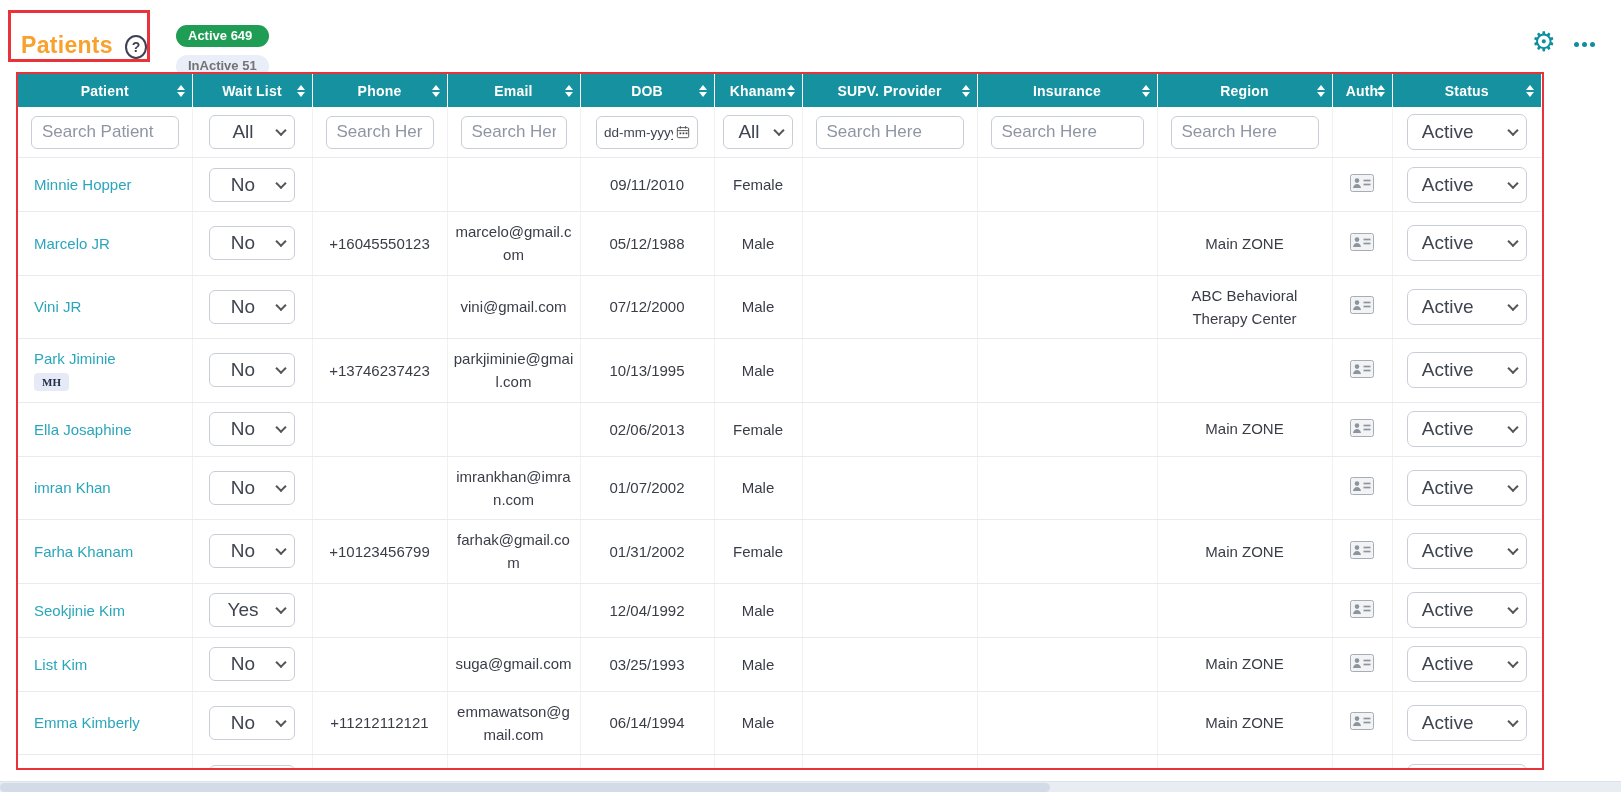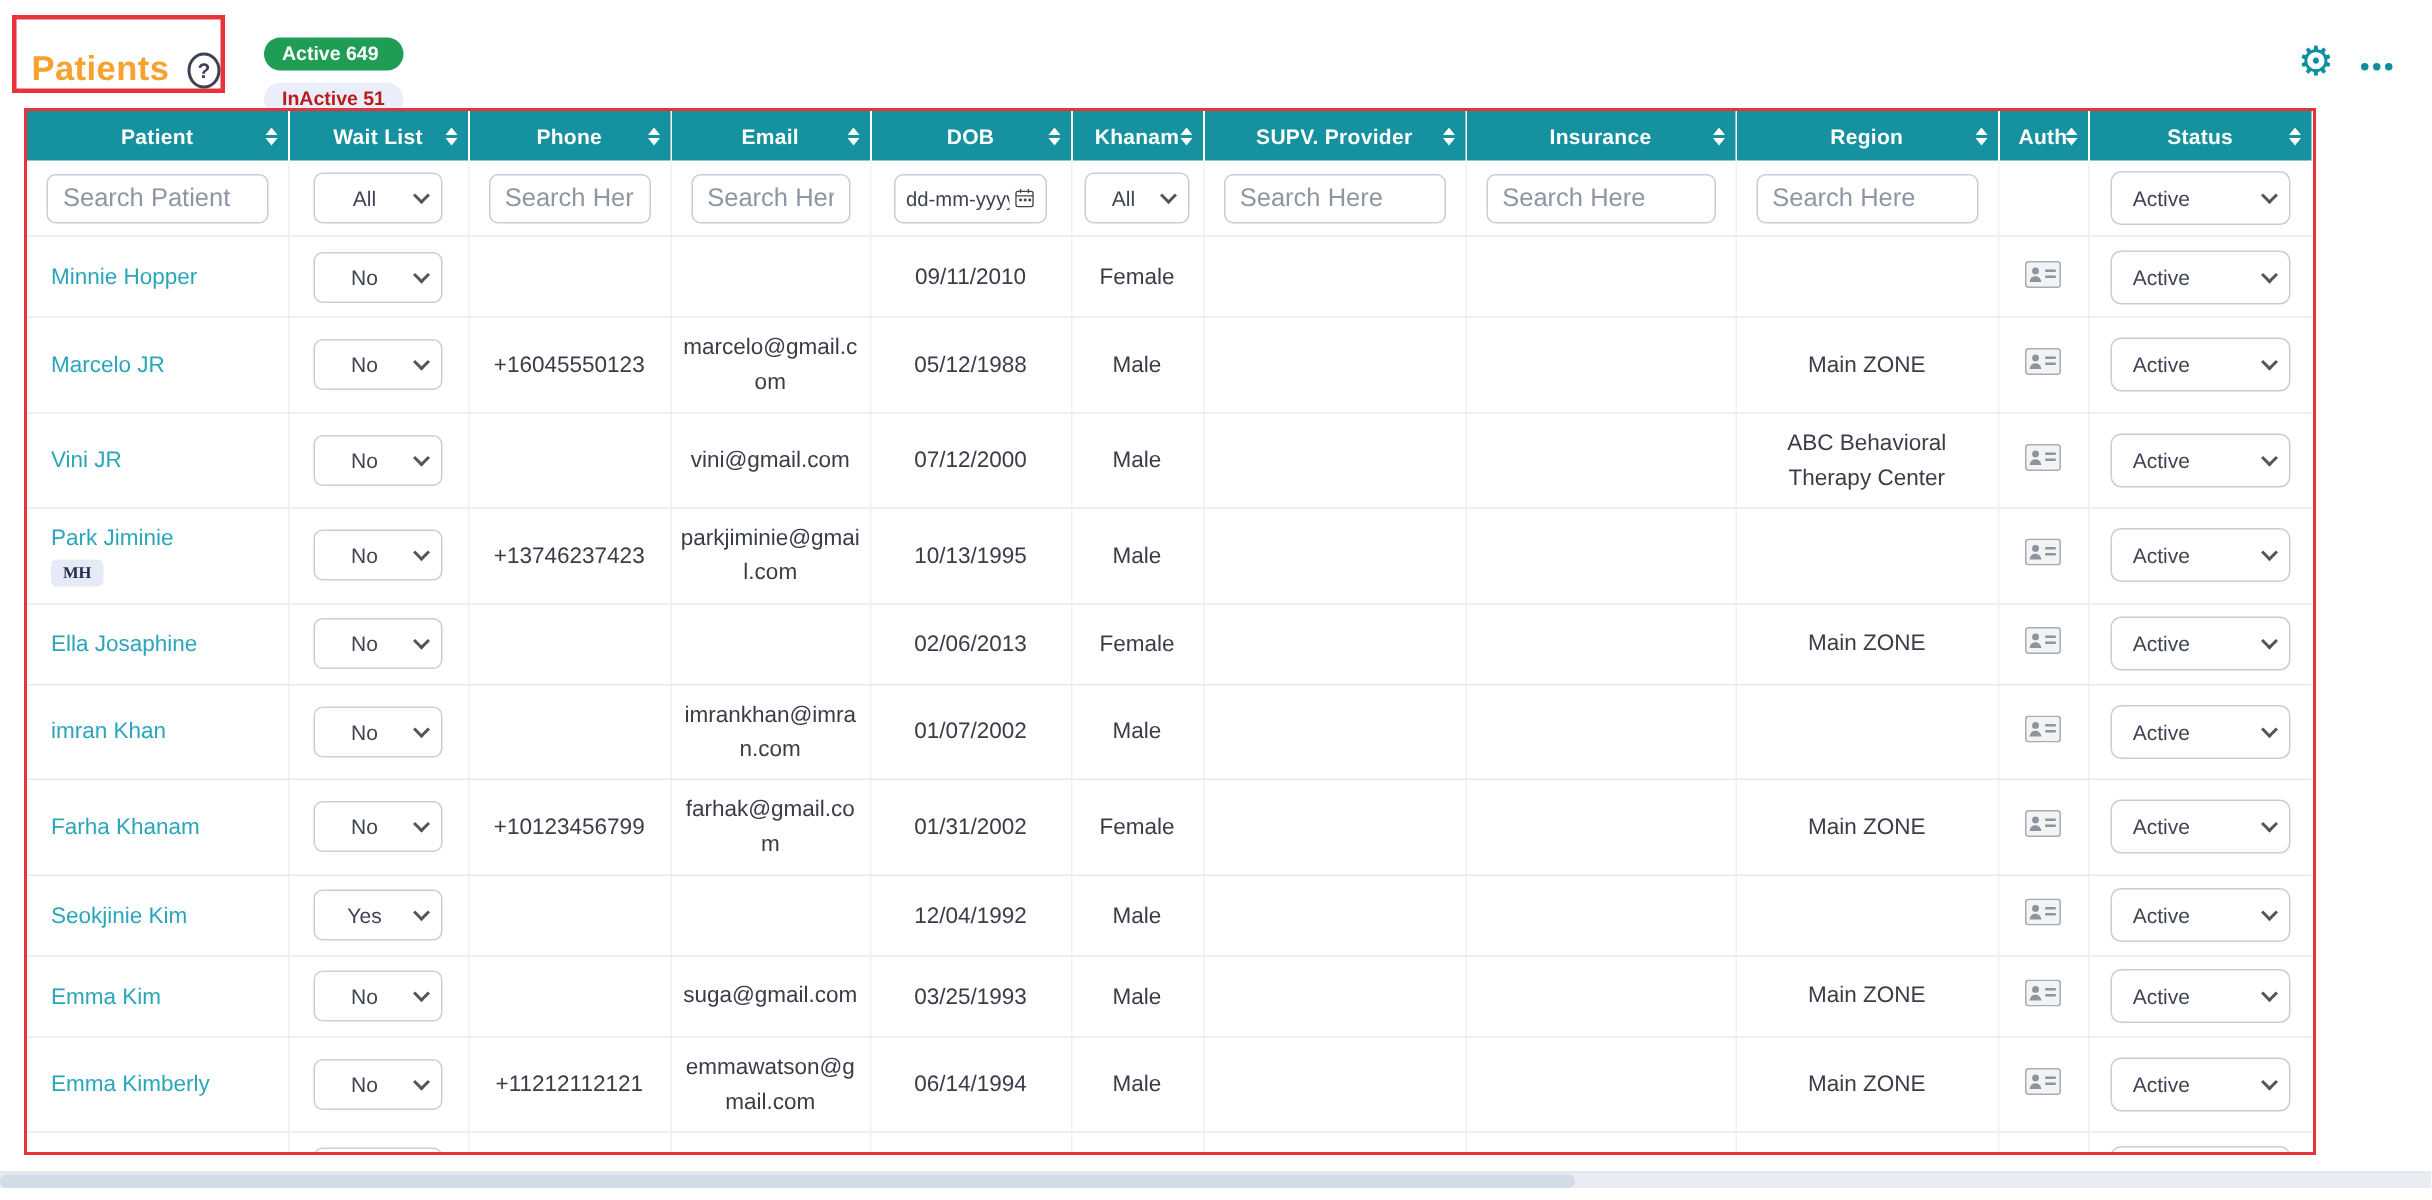--- a/index.html
+++ b/index.html
@@ -20,21 +20,21 @@
   }
   .page-title{ color:#f8a12c; font-size:23px; font-weight:600; letter-spacing:0.3px; }
   .help-icon{
     width:24px; height:24px; border:2px solid #3c4254; border-radius:50%;
     display:flex; align-items:center; justify-content:center;
     color:#3c4254; font-size:14px; font-weight:700; cursor:pointer;
   }
   .badges{ position:absolute; left:176px; top:25px; display:flex; gap:8px;flex-direction:column; }
   .badge{ padding:4px 12px; border-radius:13px; font-size:13px; font-weight:700; line-height:1.1; cursor:pointer; }
   .badge-active{ background:#1f9d55; color:#fff; }
-  .badge-inactive{ background:#e9eef8; color:#b91c1c; }
+  .badge-inactive{ background:#e9eef8; color:#737373; }
 
   .toolbar{ position:absolute; right:26px; top:28px; display:flex; align-items:center; gap:18px; }
   .gear{ font-family:"DejaVu Sans", sans-serif; font-size:27px; color:#0d8fa0; line-height:1; cursor:pointer; }
   .dots{ display:flex; gap:3px; cursor:pointer; padding-top:6px; }
   .dots i{ width:5px; height:5px; border-radius:50%; background:#0d8fa0; display:block; }
 
   
   .table-wrap{
     position:absolute; left:16px; top:72px; width:1528px; height:698px;
     border:2px solid #e8333a; overflow:hidden; background:#fff;
@@ -66,21 +66,21 @@
   .f-input{
     width:calc(100% - 14px); height:33px; border:1px solid #c9ced6; border-radius:6px;
     padding:0 10px; font-size:17px; color:#444; outline:none;
     font-family:"Liberation Sans", sans-serif; background:#fff;
   }
   .f-input::placeholder{ color:#8f96a3; }
 
   .sel{
     border:1px solid #c9ced6; border-radius:6px; height:34px; background:#fff;
     display:inline-flex; align-items:center; justify-content:center;
-    position:relative; font-size:14px; color:#3f4451; cursor:pointer;
+    position:relative; font-size:19px; color:#3f4451; cursor:pointer;
     padding-right:18px; vertical-align:middle;
   }
   .chev{
     position:absolute; right:9px; top:50%; width:8px; height:8px;
     border-right:2px solid #555; border-bottom:2px solid #555;
     transform:translateY(-70%) rotate(45deg);
   }
   .sel-sm{ width:86px; }
   .sel-xs{ width:70px; }
   .sel-status{ width:120px; justify-content:flex-start; padding-left:14px; border-radius:7px; height:36px; }
@@ -479,21 +479,21 @@
   <line x1="13.5" y1="6.5" x2="20.5" y2="6.5" stroke="#8d949e" stroke-width="1.7"></line>
   <line x1="13.5" y1="10.5" x2="20.5" y2="10.5" stroke="#8d949e" stroke-width="1.7"></line>
               </svg></span></td>
     <td><span class="sel sel-status">
      <span>Active</span>
               <i class="chev"></i>
    </span></td>
   </tr>
   <tr class="data-row">
     <td class="c-patient">
-      <span class="patient-link">Emma Kim</span>
+      <span class="patient-link">List Kim</span>
       
     </td>
     <td><span class="sel sel-sm">
      <span>No</span>
               <i class="chev"></i>
    </span></td>
     <td></td>
     <td class="email-cell">suga@gmail.com</td>
     <td>03/25/1993</td>
     <td>Male</td>

